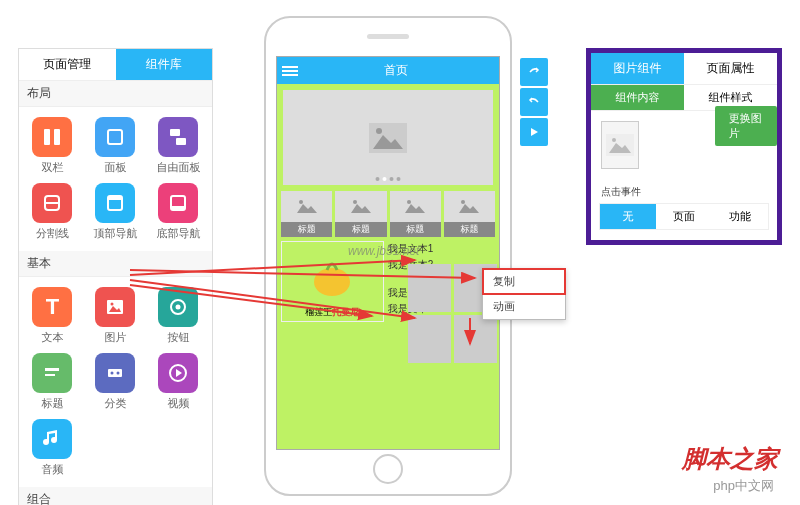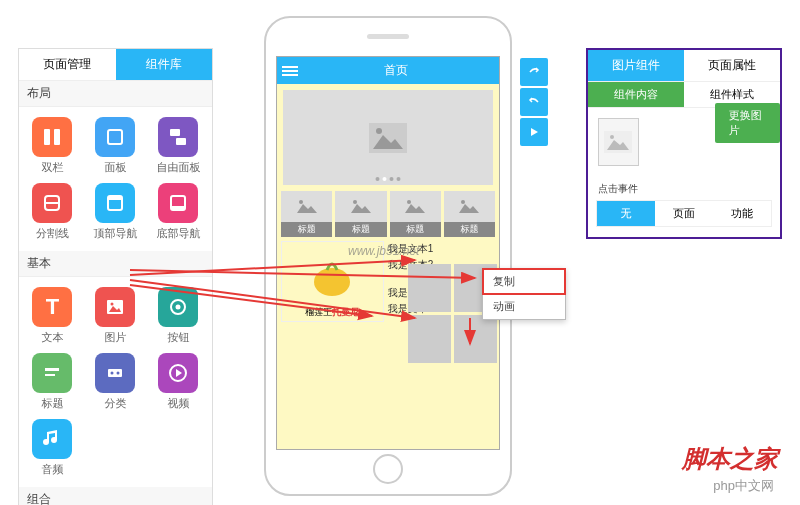--- a/index.html
+++ b/index.html
@@ -9,21 +9,21 @@
 .ltab{flex:1;text-align:center;padding:7px 0;cursor:pointer}
 .ltab.active{background:#29b6f6;color:#fff}
 .section-hdr{background:#f7f7f7;padding:4px 8px;color:#444;border-bottom:1px solid #eee}
 .grid{display:flex;flex-wrap:wrap;padding:6px 2px}
 .gitem{width:33.33%;text-align:center;padding:4px 0}
 .ibox{width:40px;height:40px;border-radius:8px;margin:0 auto 3px;display:flex;align-items:center;justify-content:center}
 .glabel{color:#666;font-size:11px}
 .phone{position:absolute;left:264px;top:16px;width:248px;height:480px;border:2px solid #ccc;border-radius:26px;background:#fff;padding:38px 10px 44px}
 .phone:before{content:"";position:absolute;top:16px;left:50%;transform:translateX(-50%);width:42px;height:5px;border-radius:3px;background:#ddd}
 .phone:after{content:"";position:absolute;bottom:10px;left:50%;transform:translateX(-50%);width:26px;height:26px;border:2px solid #ccc;border-radius:50%}
-.screen{width:100%;height:100%;border:1px solid #aaa;background:#fef9c3;overflow:hidden}
+.screen{width:100%;height:100%;border:1px solid #aaa;background:#bef264;overflow:hidden}
 .titlebar{background:#29b6f6;color:#fff;display:flex;align-items:center;padding:5px}
 .menu-ico{width:16px;display:flex;flex-direction:column;gap:2px}
 .menu-ico span{height:2px;background:#fff}
 .titlecenter{flex:1;text-align:center}
 .hero{margin:6px;height:95px;background:#ddd;display:flex;align-items:center;justify-content:center;position:relative}
 .hero .dots{position:absolute;bottom:4px;left:50%;transform:translateX(-50%);display:flex;gap:3px}
 .hero .dots i{width:4px;height:4px;border-radius:50%;background:#aaa}
 .hero .dots i.on{background:#fff}
 .thumbs{display:flex;gap:3px;padding:0 4px}
 .thumb{flex:1;background:#ddd;height:46px;position:relative}
@@ -33,21 +33,21 @@
 .prod{border:1px solid #eee;padding:2px;text-align:center}
 .prodimg{height:62px;display:flex;align-items:center;justify-content:center}
 .prodname{font-size:9px}.prodname b{color:#d33}
 .rightcol{flex:1}
 .txtrow{font-size:10px;padding:1px 0;color:#333}
 .rgrid{display:flex;flex-wrap:wrap;gap:3px}
 .rcell{width:calc(50% - 2px);height:48px;background:#ccc}
 .wm{position:absolute;left:348px;top:244px;font-size:12px;color:#777;opacity:.65;font-style:italic;pointer-events:none}
 .sidebtns{position:absolute;left:520px;top:58px;display:flex;flex-direction:column;gap:2px}
 .sbtn{width:28px;height:28px;background:#29b6f6;color:#fff;display:flex;align-items:center;justify-content:center;cursor:pointer;border-radius:2px}
-.right-panel{position:absolute;right:18px;top:48px;width:196px;background:#fff;border:2px solid #4c1d95;padding-bottom:10px}
+.right-panel{position:absolute;right:18px;top:48px;width:196px;background:#fff;border:5px solid #4c1d95;padding-bottom:10px}
 .subt{display:flex;border-bottom:1px solid #eee}
 .subt div{flex:1;text-align:center;padding:5px 0;font-size:11px}
 .subt .act{background:#4caf50;color:#fff}
 .imgprev{width:48px;height:48px;border:1px solid #ccc;margin:10px;display:flex;align-items:center;justify-content:center;background:#f5f5f5}
 .chgbtn{display:inline-block;background:#4caf50;color:#fff;padding:5px 14px;margin-left:66px;margin-top:-38px;font-size:11px;border-radius:2px;cursor:pointer}
 .evlbl{padding:6px 10px 4px;color:#444;font-size:10px}
 .evtabs{display:flex;border:1px solid #eee;margin:0 8px}
 .evtab{flex:1;text-align:center;padding:5px 0;font-size:11px;cursor:pointer}
 .evtab.on{background:#29b6f6;color:#fff}
 .ctxmenu{position:absolute;left:482px;top:268px;width:84px;background:#fff;border:1px solid #bbb;box-shadow:0 2px 6px rgba(0,0,0,.2)}

